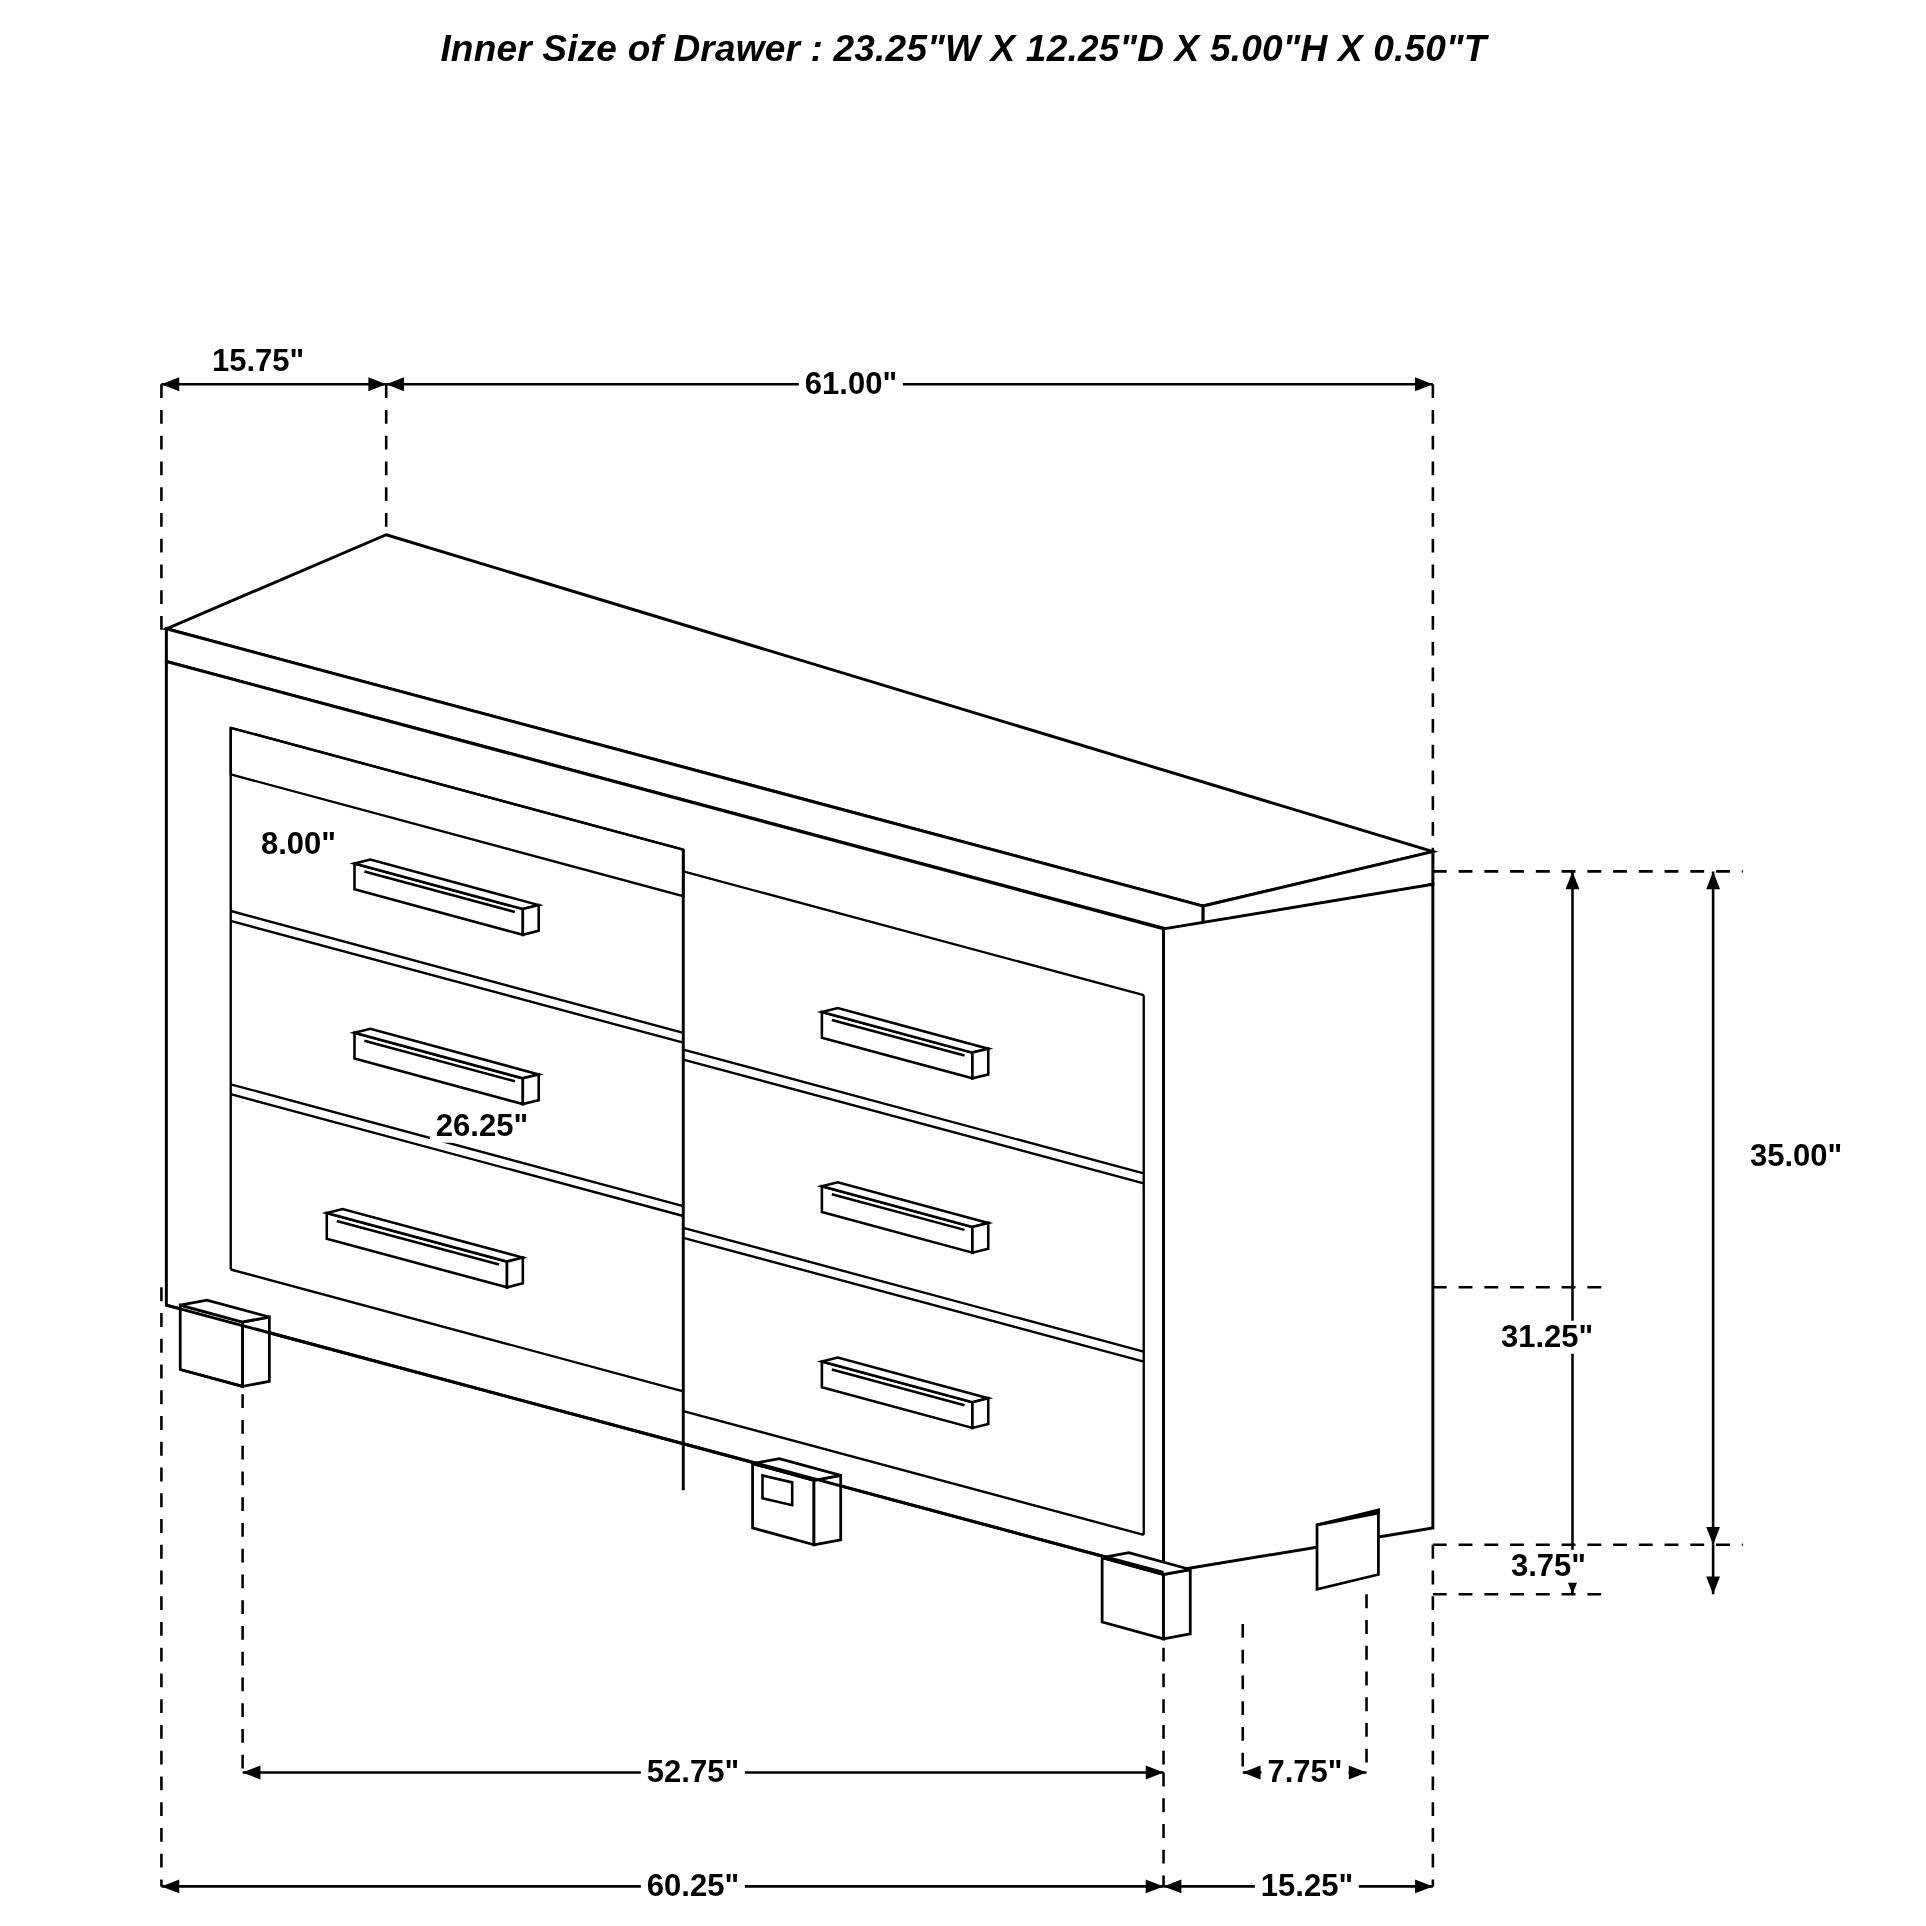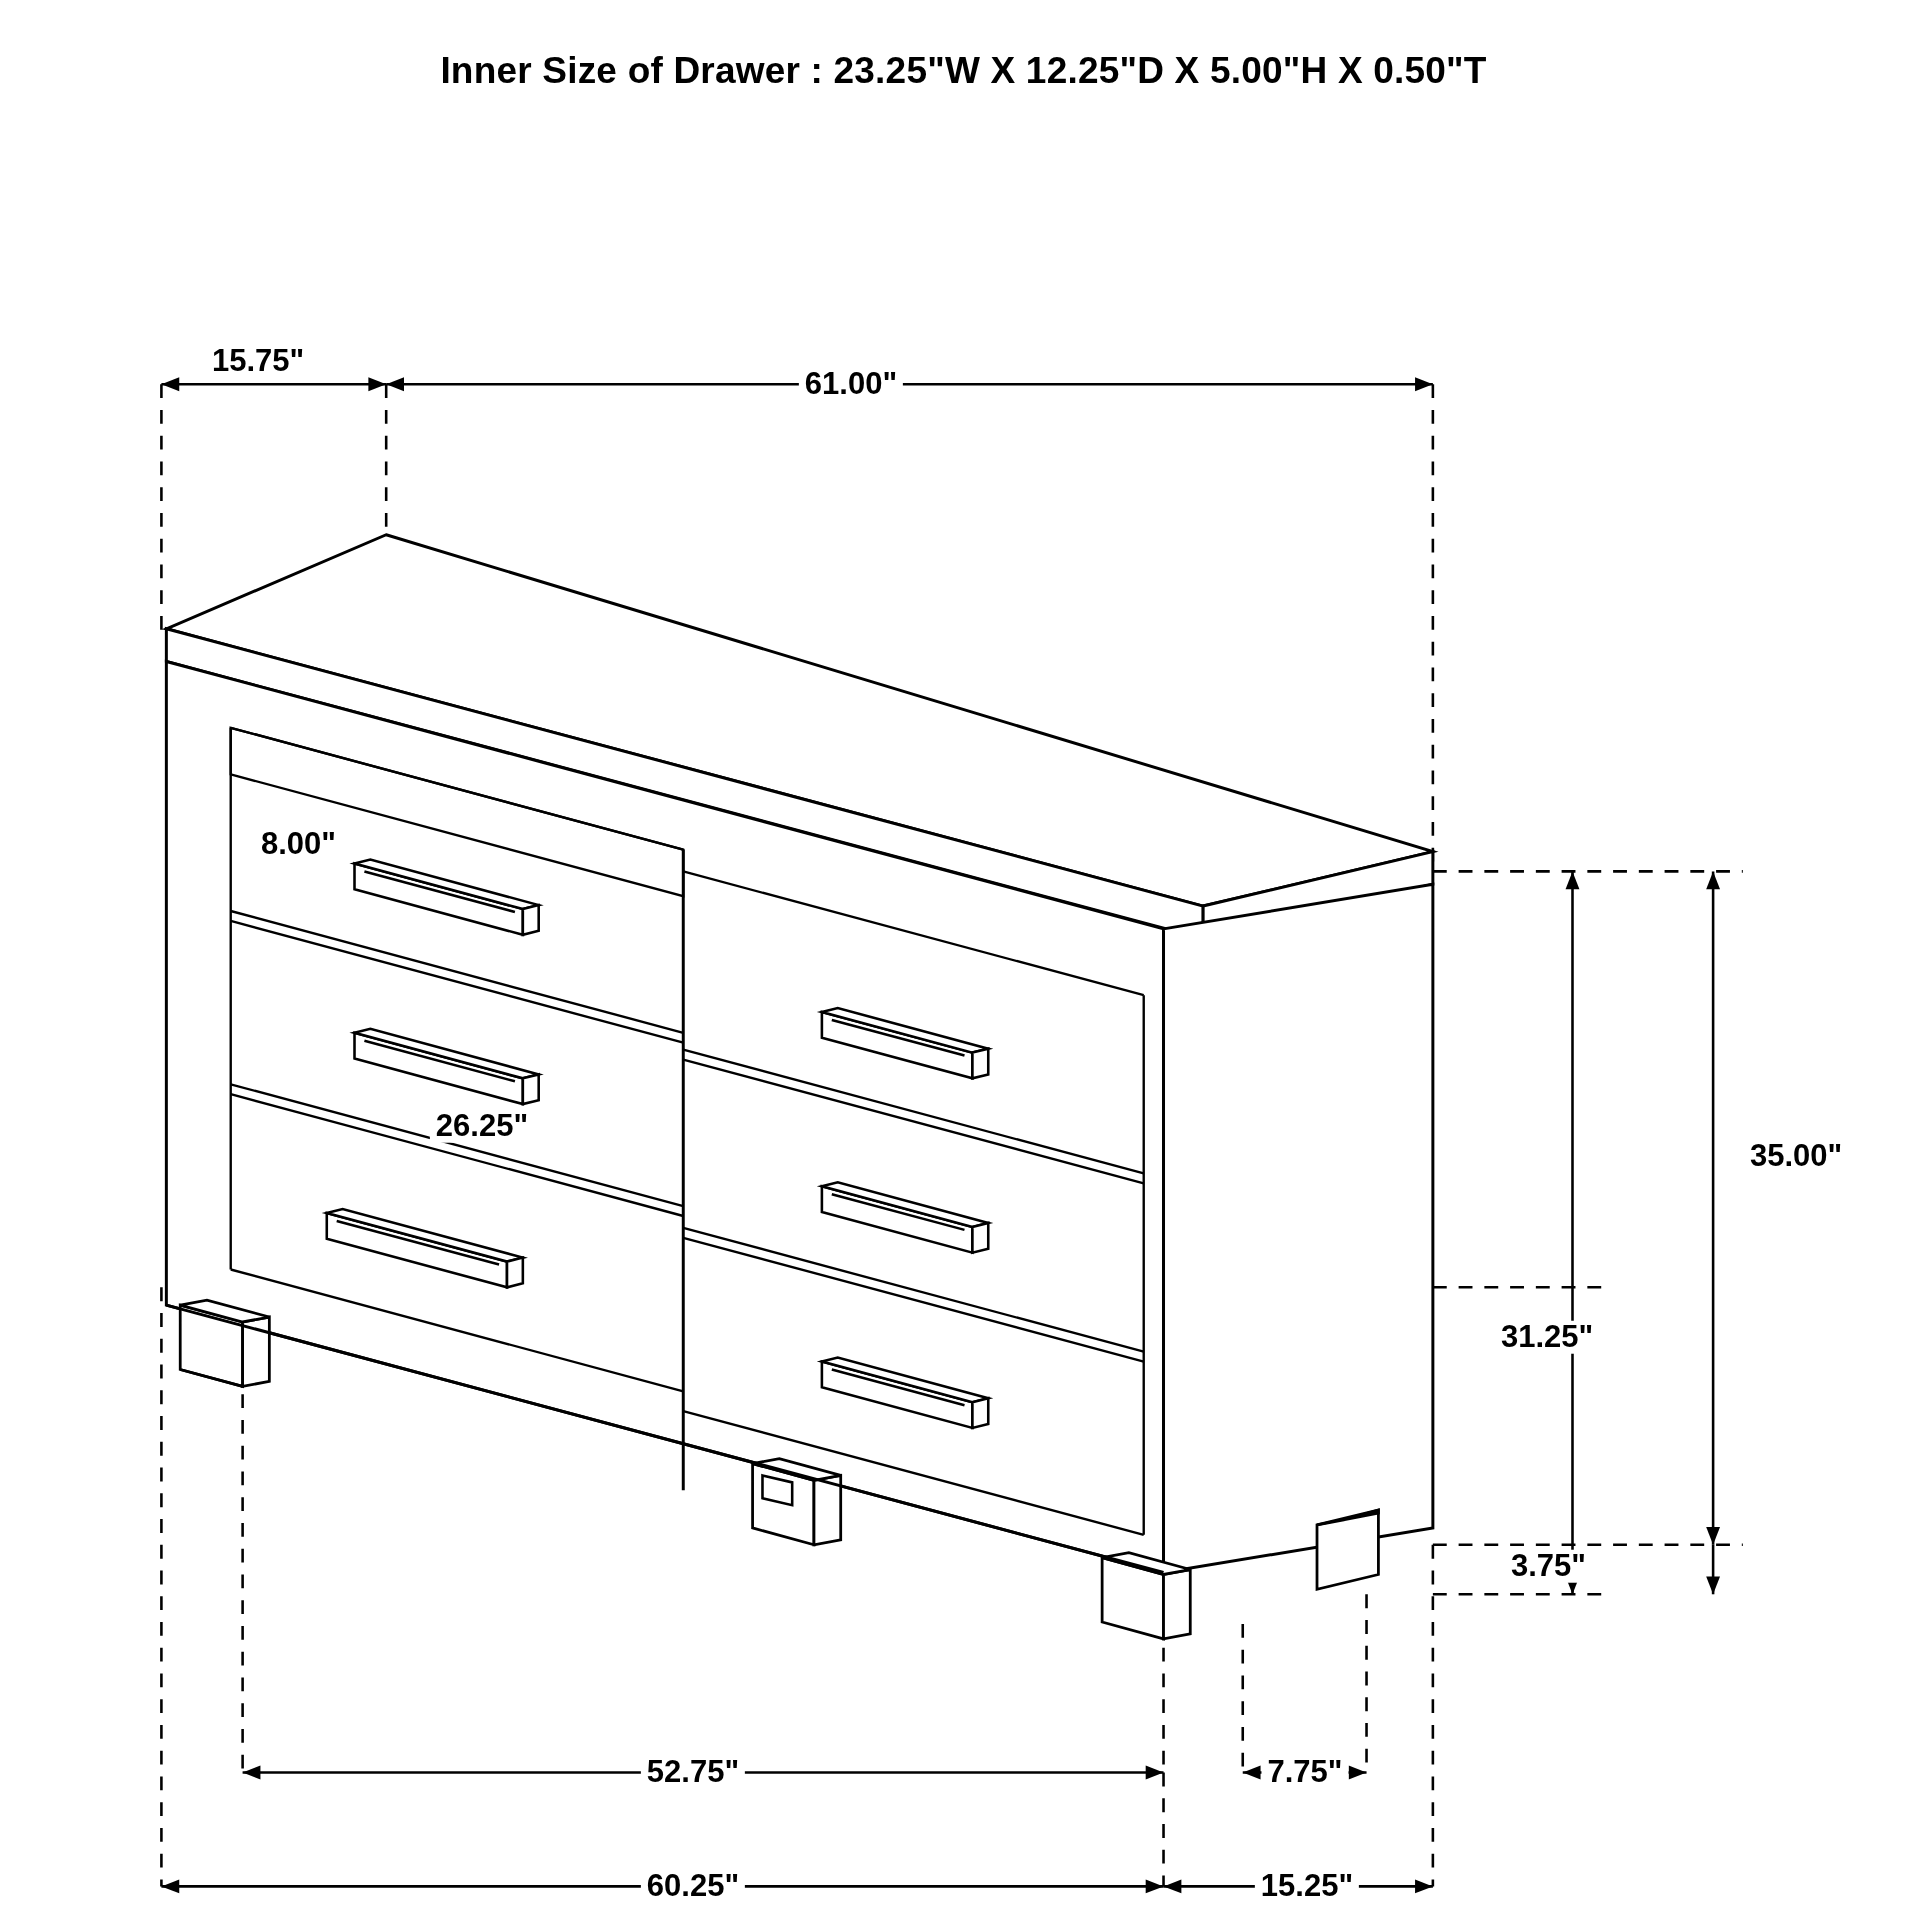--- a/index.html
+++ b/index.html
@@ -15,28 +15,29 @@
     overflow: hidden;
     position: relative;
   }
   #stage {
     position: relative;
     width: 1927px;
     height: 1927px;
   }
   #title {
     position: absolute;
-    top: 50px;
+    top: 28px;
     left: 0;
     width: 1927px;
     text-align: center;
     font-size: 37px;
     font-weight: bold;
     letter-spacing: 0.2px;
     white-space: nowrap;
+    font-style: italic;
   }
   svg#drawing {
     position: absolute;
     top: 0;
     left: 0;
     width: 1927px;
     height: 1927px;
   }
   .dimlabel {
     position: absolute;

